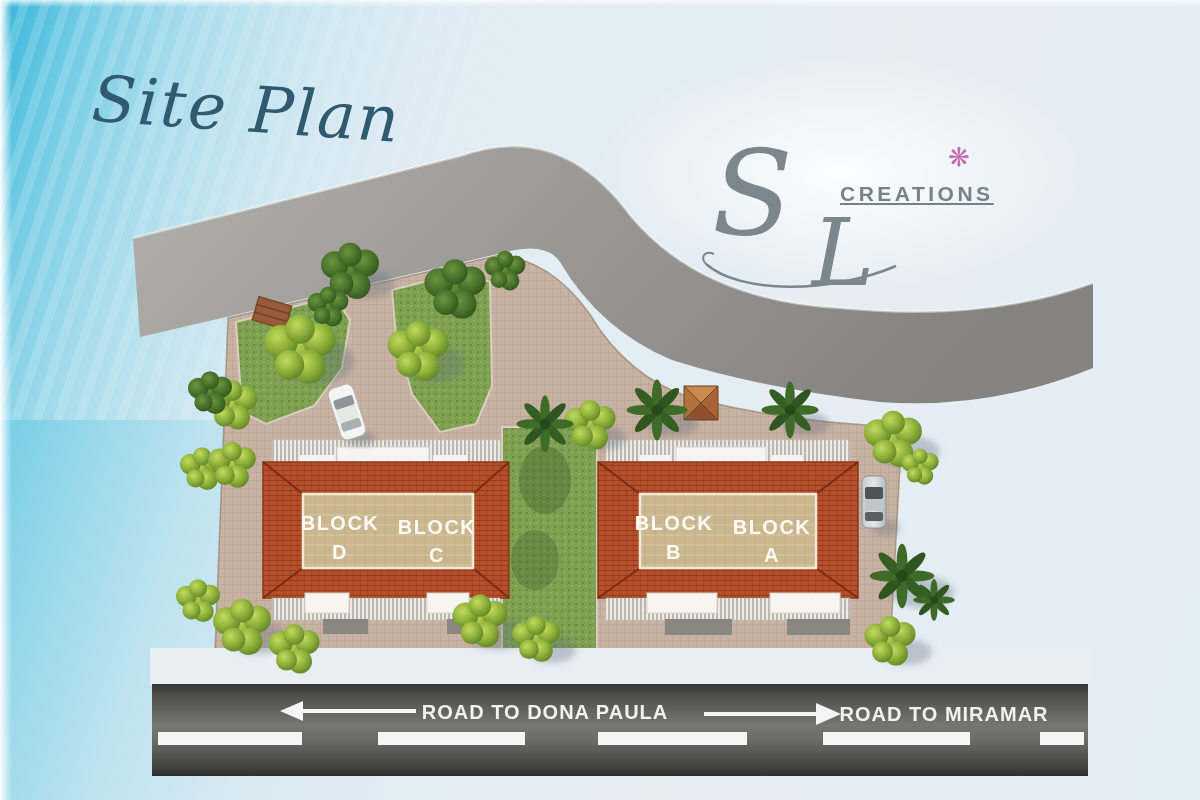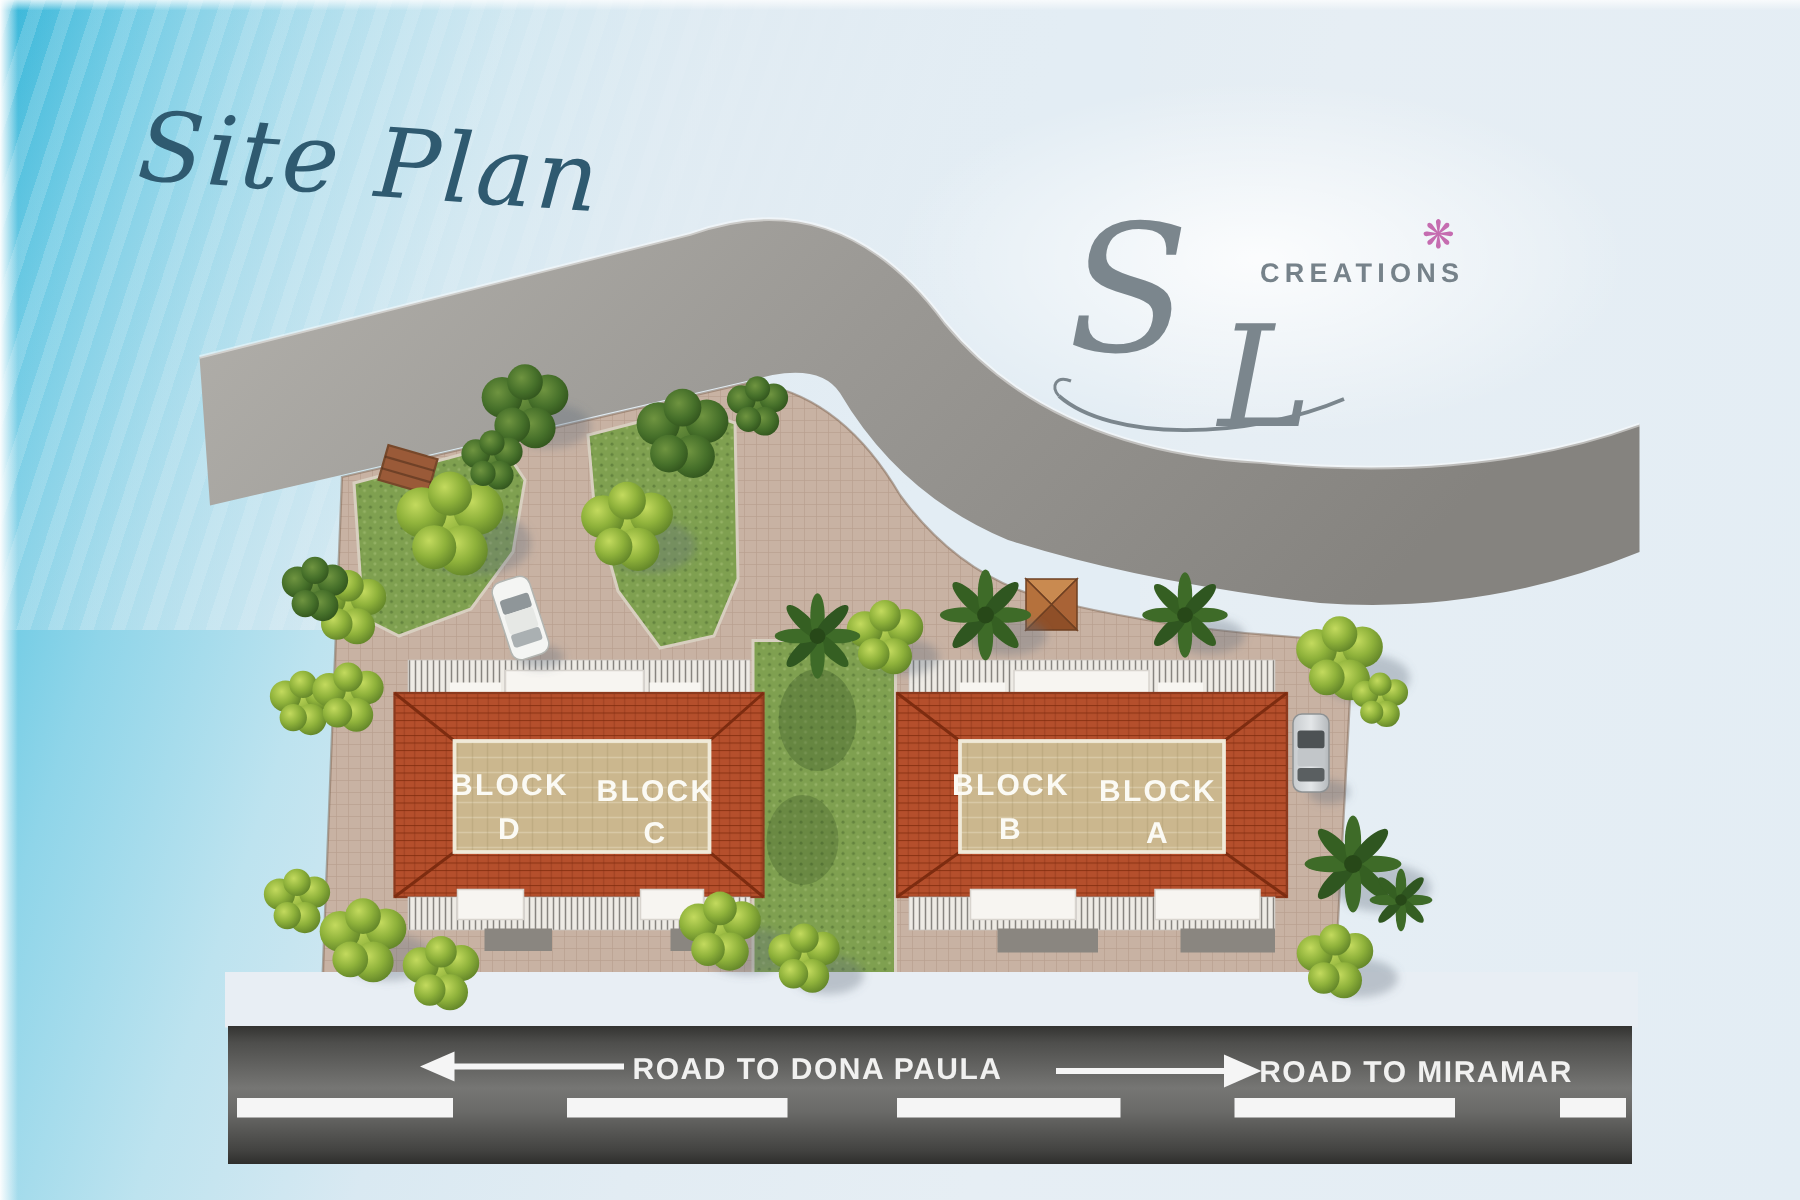--- a/index.html
+++ b/index.html
@@ -23,21 +23,21 @@
   #edge-top{left:0;top:0;width:1200px;height:7px;background:linear-gradient(180deg,rgba(255,255,255,.75),rgba(255,255,255,0));}
   #page-title{
     left:92px;top:72px;width:300px;
     font-family:"DejaVu Serif", serif;font-style:italic;
     font-size:64px;color:#2f5a70;transform:rotate(4deg);letter-spacing:2px;white-space:nowrap;
   }
   #logo{left:690px;top:128px;width:320px;height:200px;}
   #logo .mono{font-family:"DejaVu Serif", serif;font-style:italic;color:#7b868d;line-height:1;}
   #logo-s{left:22px;top:6px;font-size:118px;}
   #logo-l{left:122px;top:78px;font-size:94px;}
-  #logo-name{left:150px;top:44px;font-size:18px;font-weight:bold;letter-spacing:3.5px;color:#76828a;}
+  #logo-name{left:150px;top:54px;font-size:21px;font-weight:bold;letter-spacing:3.5px;color:#76828a;text-decoration:underline;}
   #logo-flower{left:258px;top:14px;font-size:26px;color:#c56cb0;font-family:"DejaVu Sans",sans-serif;}
   svg text.blk{font-family:"Liberation Sans",sans-serif;font-weight:bold;fill:#fbfaf4;letter-spacing:1.5px;}
   svg text.roadlbl{font-family:"Liberation Sans",sans-serif;font-weight:bold;fill:#f1f1f0;letter-spacing:1px;}
 </style>
 </head>
 <body>
 
 <div id="stage">
   <div class="abs" id="sky-streaks"></div>
   <div class="abs" id="sky-glow"></div>

